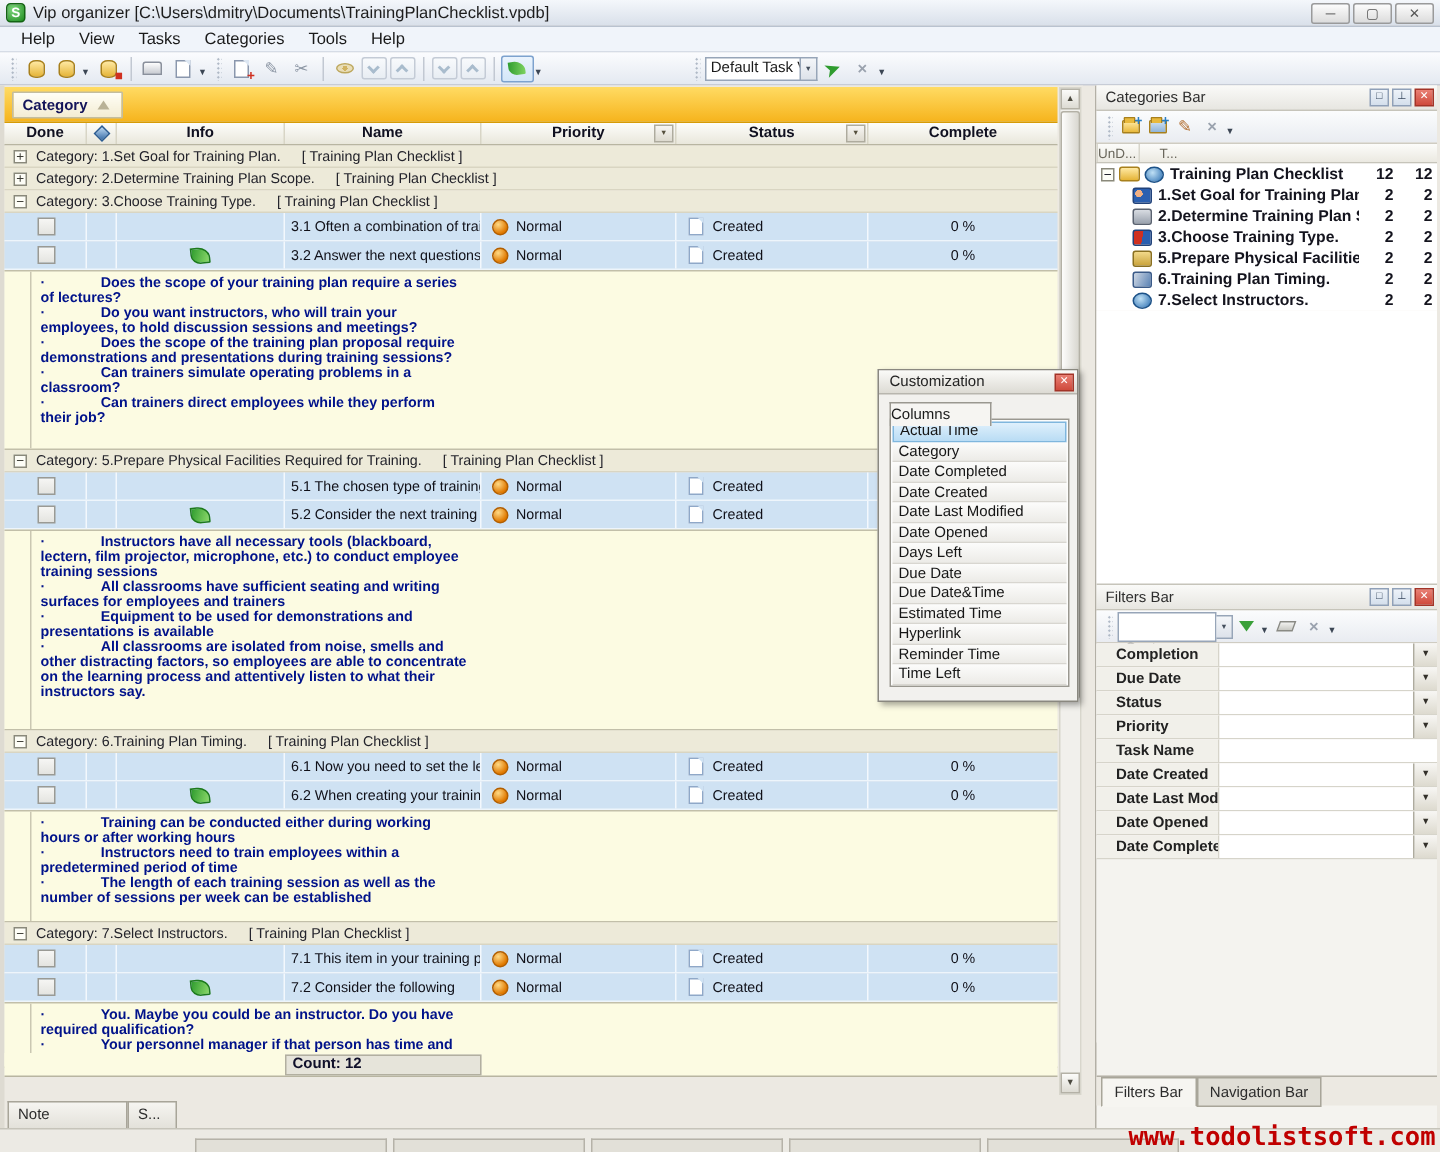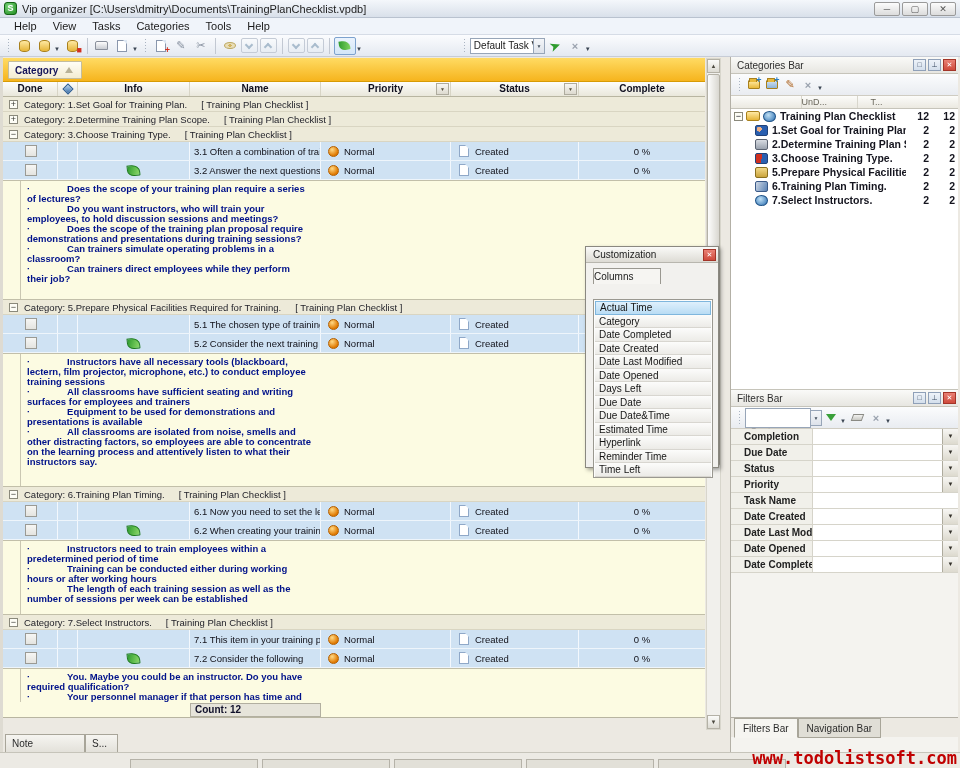--- a/index.html
+++ b/index.html
@@ -120,21 +120,21 @@
 .pwb { width:13px; height:12px; margin-left:2px; border:1px solid #8fa0b8; background:linear-gradient(#eef3f9,#d4dfec);
   font-size:7px; line-height:10px; text-align:center; color:#3a4a60;}
 .pwb.close { background:linear-gradient(#e98074,#cf4a3c); border-color:#a33428; color:#fff;}
 .panel-toolbar { height:22px; background:linear-gradient(#fbfcfd,#e9ecf1); border-bottom:1px solid #cfccc2;
   display:flex; align-items:center; padding-left:4px;}
 .pti { width:18px; height:16px; display:flex; align-items:center; justify-content:center;}
 .folder-sm { width:12px; height:9px; background:linear-gradient(#ffe9a3,#e8b93c); border:1px solid #a8801c; border-radius:1px; position:relative;}
 .folder-sm::before{ content:""; position:absolute; left:0; top:-3px; width:6px; height:3px; background:#e8b93c; border:1px solid #a8801c; border-bottom:none; border-radius:1px 1px 0 0;}
 .plus-b { position:absolute; margin-left:10px; margin-top:-10px; color:#2a7ec2; font-weight:bold; font-size:9px;}
 .tree-header { height:13px; background:linear-gradient(#fcfcfa,#ebe9e1); border-bottom:1px solid #c6c4ba;
-  display:flex; justify-content:center; font-size:9px; color:#6a675c; padding-right:4px;gap:28px;}
+  display:flex; justify-content:flex-start; font-size:9px; color:#6a675c; padding-right:4px;}
 .th-col { width:28px; text-align:right; border-left:1px solid #d8d6cc; padding-right:2px; line-height:12px;}
 .tree { background:#fff; }
 .tree-row { height:14px; display:flex; align-items:center; font-size:10.5px; font-weight:bold; color:#14141e; white-space:nowrap;}
 .tree-exp { width:9px; height:9px; border:1px solid #8a897b; background:#fdfdf6; font-size:9px; line-height:7px;
   text-align:center; margin:0 3px 0 3px; font-weight:normal; flex:none;}
 .ticon { width:13px; height:11px; flex:none; margin-right:4px; border-radius:2px;}
 .ic-folder { width:14px; height:10px; background:linear-gradient(#ffe9a3,#e5b437); border:1px solid #a8801c; margin-right:3px;}
 .ic-globe-folder { background:radial-gradient(circle at 40% 35%, #bfe0f5, #2a6db0); border:1px solid #1d5288; border-radius:50%;}
 .ic-people { background:radial-gradient(circle at 30% 35%, #f0b084 25%, #2a5fb0 26%); border:1px solid #21427a;}
 .ic-notebook { background:linear-gradient(#d8dce2,#9aa2ae); border:1px solid #5a6270;}
@@ -172,21 +172,21 @@
 
 
 .dialog { position:absolute; left:585px; top:246px; width:134px; height:222px; background:#f2f1ee;
   border:1px solid #8a8880; box-shadow:2px 2px 4px rgba(0,0,0,.35); z-index:50;}
 .dlg-title { height:16px; background:linear-gradient(#fafaf8,#dddbd4); border-bottom:1px solid #b8b6ae;
   display:flex; align-items:center; padding:0 2px 0 7px; font-size:10px; color:#222;}
 .dlg-close { width:13px; height:12px; margin-left:auto; background:linear-gradient(#e98074,#cf4a3c);
   border:1px solid #a33428; color:#fff; font-size:7px; line-height:10px; text-align:center;}
 .dlg-tab { position:absolute; left:7px; top:21px; width:68px; height:16px; background:#f6f5f2;
   border:1px solid #9a9890; border-bottom:none; font-size:10px; color:#1a1a1a; text-align:left; padding-top:2px; z-index:2;}
-.dlg-list { position:absolute; left:7px; top:52px; width:120px; height:179px; background:#fdfdfc;
+.dlg-list { position:absolute; left:7px; top:32px; width:120px; height:179px; background:#fdfdfc;
   border:1px solid #9a9890; padding:1px; overflow:hidden;}
 .dlg-item { height:13.5px; background:linear-gradient(#fcfcfb,#ecebe7); border-bottom:1px solid #d8d6d0;
   font-size:10px; color:#151515; padding:0 0 0 4px; line-height:13px; white-space:nowrap;}
 .dlg-item.sel { background:linear-gradient(#dff0fc,#b9dcf4); border:1px solid #7fb6dd; line-height:11px;}
 </style>
 </head>
 <body>
 
 <div class="window">
 
@@ -465,22 +465,22 @@
             <span class="spage"></span>
             <span class="tval">Created</span>
           </div>
           <div class="tcell ccomp" style="width: 126px; border-right: none;">
             <span class="tval">0 %</span>
           </div>
         </div>
         <div class="n-row" style="height: 75px;">
           <div class="n-gutter"></div>
           <div class="n-inner">
+            <p class="n-line">·&nbsp;&nbsp;&nbsp;&nbsp;&nbsp;&nbsp;&nbsp;&nbsp;&nbsp;&nbsp;&nbsp;&nbsp;&nbsp;&nbsp;Training can be conducted either during working hours or after working hours</p>
             <p class="n-line">·&nbsp;&nbsp;&nbsp;&nbsp;&nbsp;&nbsp;&nbsp;&nbsp;&nbsp;&nbsp;&nbsp;&nbsp;&nbsp;&nbsp;Instructors need to train employees within a predetermined period of time</p>
-            <p class="n-line">·&nbsp;&nbsp;&nbsp;&nbsp;&nbsp;&nbsp;&nbsp;&nbsp;&nbsp;&nbsp;&nbsp;&nbsp;&nbsp;&nbsp;Training can be conducted either during working hours or after working hours</p>
             <p class="n-line">·&nbsp;&nbsp;&nbsp;&nbsp;&nbsp;&nbsp;&nbsp;&nbsp;&nbsp;&nbsp;&nbsp;&nbsp;&nbsp;&nbsp;The length of each training session as well as the number of sessions per week can be established</p>
           </div>
         </div>
         <div class="g-group">
           <span class="expander">−</span>
           <span class="g-label">Category: 7.Select Instructors.</span>
           <span class="g-ref">[ Training Plan Checklist ]</span>
         </div>
         <div class="t-row">
           <div class="tcell" style="width: 55px;">

